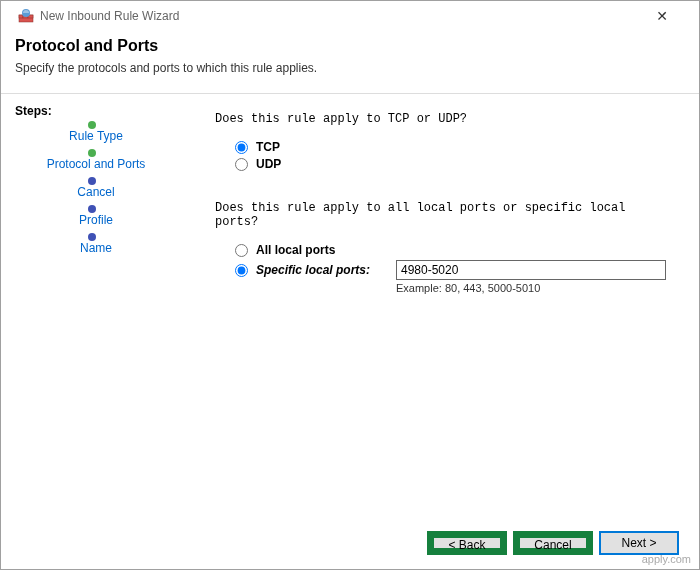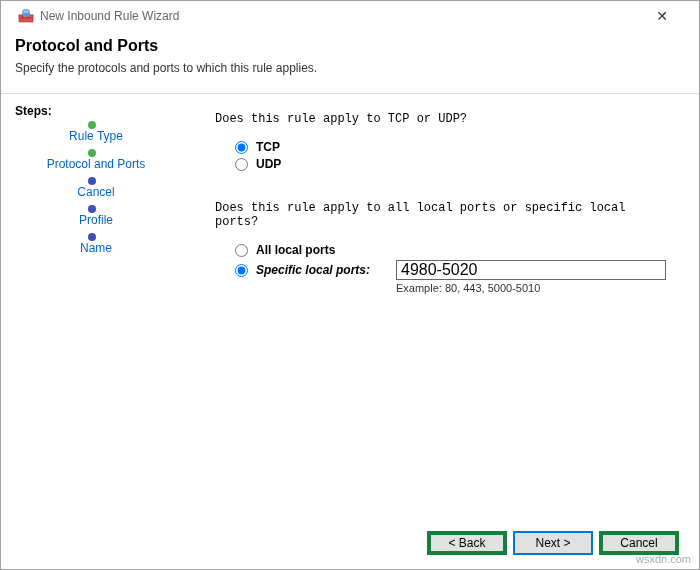--- a/index.html
+++ b/index.html
@@ -21,24 +21,24 @@
 .step.pending .bullet { background: #3f51b5; }
 .step a { color: #0066cc; text-decoration: none; cursor: pointer; }
 .content { flex: 1; padding: 18px 24px 10px 24px; font-size: 12px; position: relative; }
 .q { margin-bottom: 14px; font-family: Liberation Mono, monospace; }
 .radio-row { display: flex; align-items: center; margin: 3px 0 3px 20px; }
 .radio-row input[type=radio] { margin-right: 8px; width: 13px; height: 13px; }
 .radio-row label { font-weight: bold; }
 .port-input-row { display: flex; align-items: center; margin: 3px 0 0 20px; }
 .port-input-row input[type=radio] { margin-right: 8px; width:13px; height:13px; }
 .port-input-row label { font-weight: bold; width: 140px; font-style: italic; }
-.port-input-row input[type=text] { flex: 0 0 270px; height: 20px; border: 1px solid #666; padding: 0 4px; font-size: 16px; }
+.port-input-row input[type=text] { flex: 0 0 270px; height: 20px; border: 1px solid #666; padding: 0 4px; font-size: 12px; }
 .example { margin-left: 181px; font-size: 11px; color: #333; margin-top: 2px; }
 .footer { position: absolute; bottom: 14px; right: 20px; display: flex; gap: 6px; }
-.btn { min-width: 80px; height: 24px; font-size: 12px; background: #e1e1e1; border: 4px solid #15803d; cursor: pointer; padding: 0 12px; }
+.btn { min-width: 80px; height: 24px; font-size: 12px; background: #e1e1e1; border: 7px solid #15803d; cursor: pointer; padding: 0 12px; }
 .btn.default { border: 2px solid #0078d7; padding: 0 11px; }
 .watermark { position: absolute; bottom: 4px; right: 8px; font-size: 11px; color: #aaa; pointer-events: none; }
 </style>
 </head>
 <body>
 
 <div class="titlebar">
   <span class="icon">
     <svg viewBox="0 0 16 16" width="16" height="16">
         <rect x="1" y="7" width="14" height="7" fill="#d9534f" stroke="#8b2e2a" stroke-width="0.5"></rect>
@@ -105,17 +105,17 @@
       <input type="radio" name="ports" checked="" style="">
       <label>Specific local ports:</label>
       <input type="text" value="4980-5020" style="">
     </div>
     <div class="example">Example: 80, 443, 5000-5010</div>
   </div>
 </div>
 
 <div class="footer">
   <button class="btn">&lt; Back</button>
+  <button class="btn">Cancel</button>
   <button class="btn default">Next &gt;</button>
-  <button class="btn">Cancel</button>
 </div>
 
-<div class="watermark">wsxdn.com</div>
+<div class="watermark">apply.com</div>
 
 </body></html>

